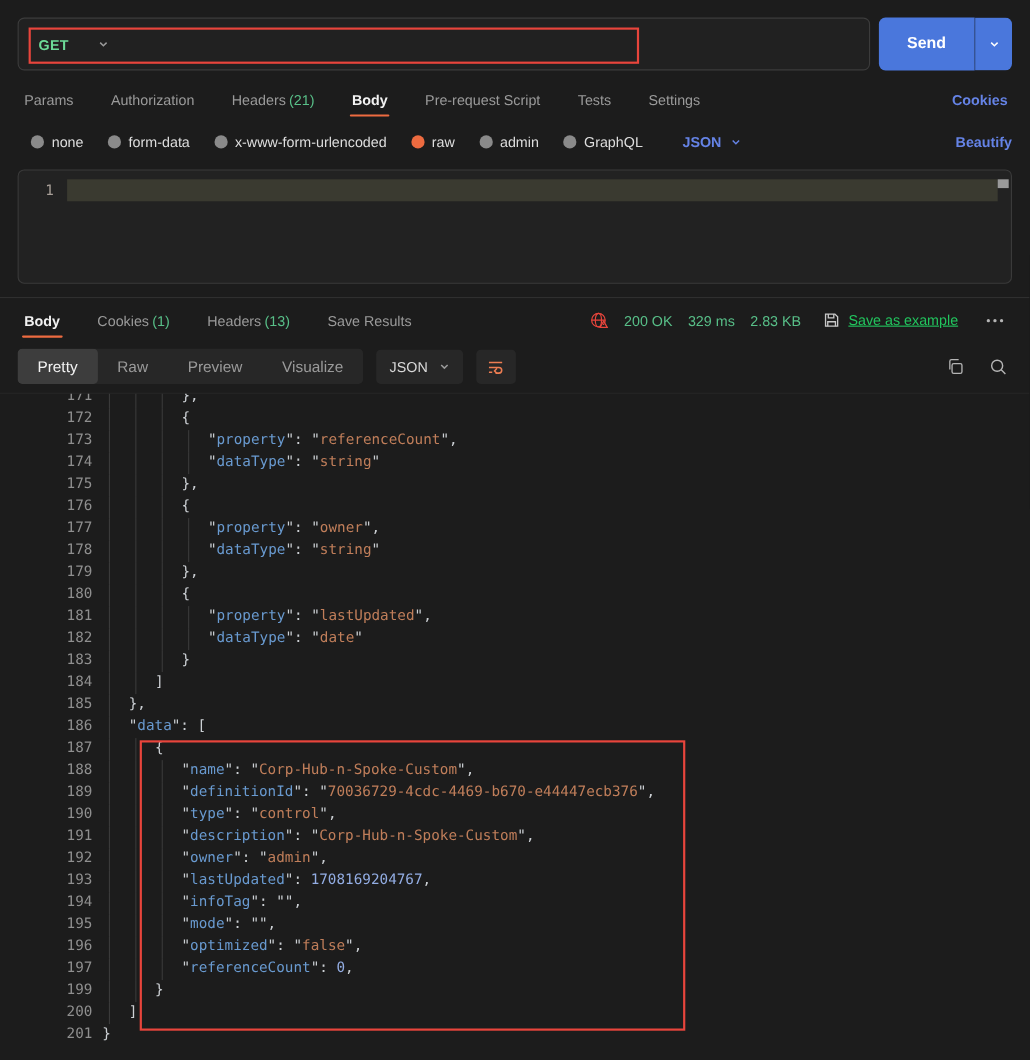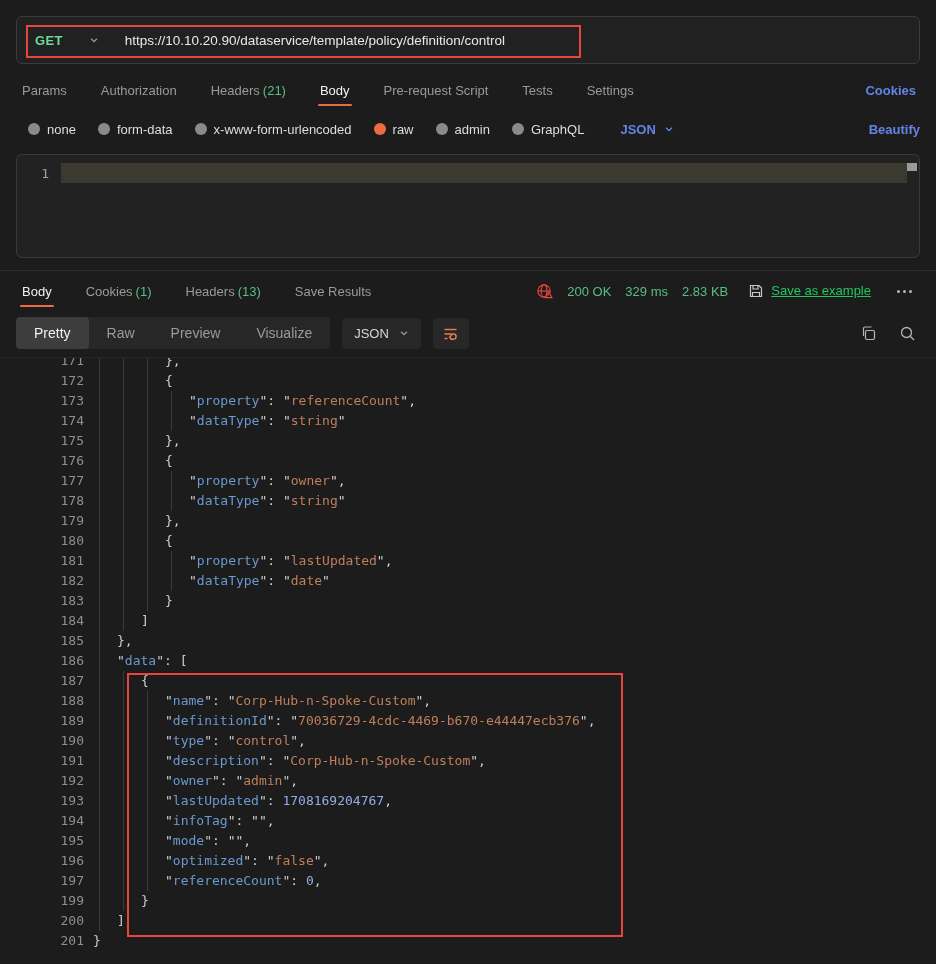--- a/index.html
+++ b/index.html
@@ -21,21 +21,21 @@
   .send-btn { height:48px; background:#4a77dc; color:#fff; border:none; font-family:inherit;
               font-size:14.5px; font-weight:700; padding:0 26px; border-radius:6px 0 0 6px; cursor:pointer; }
   .send-caret { height:48px; width:34px; background:#4a77dc; border:none; border-left:1px solid rgba(0,0,0,.28);
                 border-radius:0 6px 6px 0; cursor:pointer; display:flex; align-items:center; justify-content:center; }
   .send-caret .chev path { stroke:#fff; }
 
   
   .req-tabs { display:flex; align-items:center; padding:0 20px; height:44px; margin-top:4px; }
   .tab { position:relative; font-size:13px; color:#9a9a9a; margin-right:30px; padding:12px 2px; cursor:pointer; white-space:nowrap; }
   .tab .cnt { color:#58bf88; margin-left:3px; }
-  .tab.active { color:#f2f2f2; font-weight:400; }
+  .tab.active { color:#f2f2f2; font-weight:700; }
   .tab.active::after { content:""; position:absolute; left:0; right:0; bottom:4px; height:2px; background:#ed6b40; border-radius:1px; }
   .spacer { flex:1; }
   .blue-link { color:#6583e6; font-size:13px; font-weight:700; cursor:pointer; }
 
   
   .radio-row { display:flex; align-items:center; padding:0 16px 0 28px; height:34px; }
   .radio { display:flex; align-items:center; gap:7px; margin-right:22px; cursor:pointer; }
   .dot { width:12px; height:12px; border-radius:50%; background:#8a8a8a; }
   .radio.sel .dot { background:#ed6b40; }
   .radio span.lbl { font-size:13px; color:#dedede; }
@@ -95,22 +95,29 @@
 <body>
 
 <div class="url-row">
   <div class="url-bar">
     <div class="method">
       <span class="method-label">GET</span>
       <svg class="chev" viewBox="0 0 12 12">
           <path d="M2.5 4.5 L6 8 L9.5 4.5"></path>
         </svg>
     </div>
-    <div class="url-input">https://10.10.20.90/dataservice/template/policy/definition/control</div>
     <div class="url-redbox" style="left: 9px; top: 8px; width: 555px; height: 33px; border-color: rgb(232, 69, 60);"></div>
+  </div>
+  <div class="send-group">
+    <button class="send-btn">Send</button>
+    <button class="send-caret">
+      <svg class="chev" viewBox="0 0 12 12">
+          <path d="M2.5 4.5 L6 8 L9.5 4.5"></path>
+        </svg>
+    </button>
   </div>
 </div>
 
 <div class="req-tabs" id="req-tabs">
     <span class="tab"><span>Params</span></span>
     <span class="tab"><span>Authorization</span></span>
     <span class="tab"><span>Headers</span><span class="cnt">(21)</span></span>
     <span class="tab active"><span>Body</span></span>
     <span class="tab"><span>Pre-request Script</span></span>
     <span class="tab"><span>Tests</span></span>

